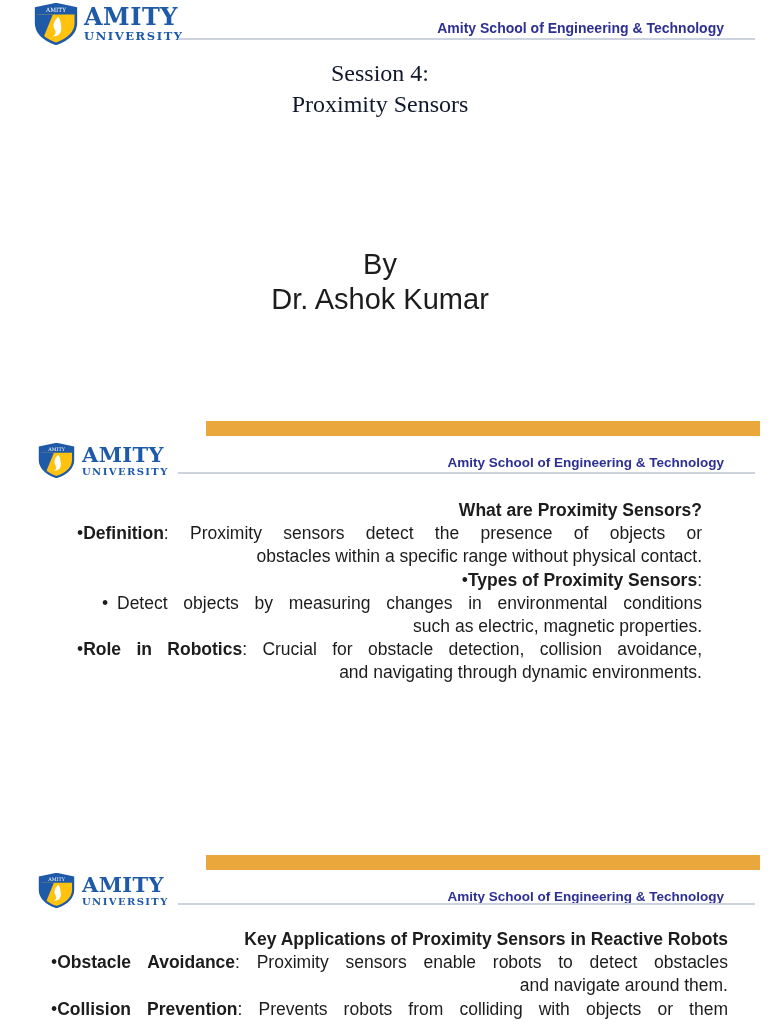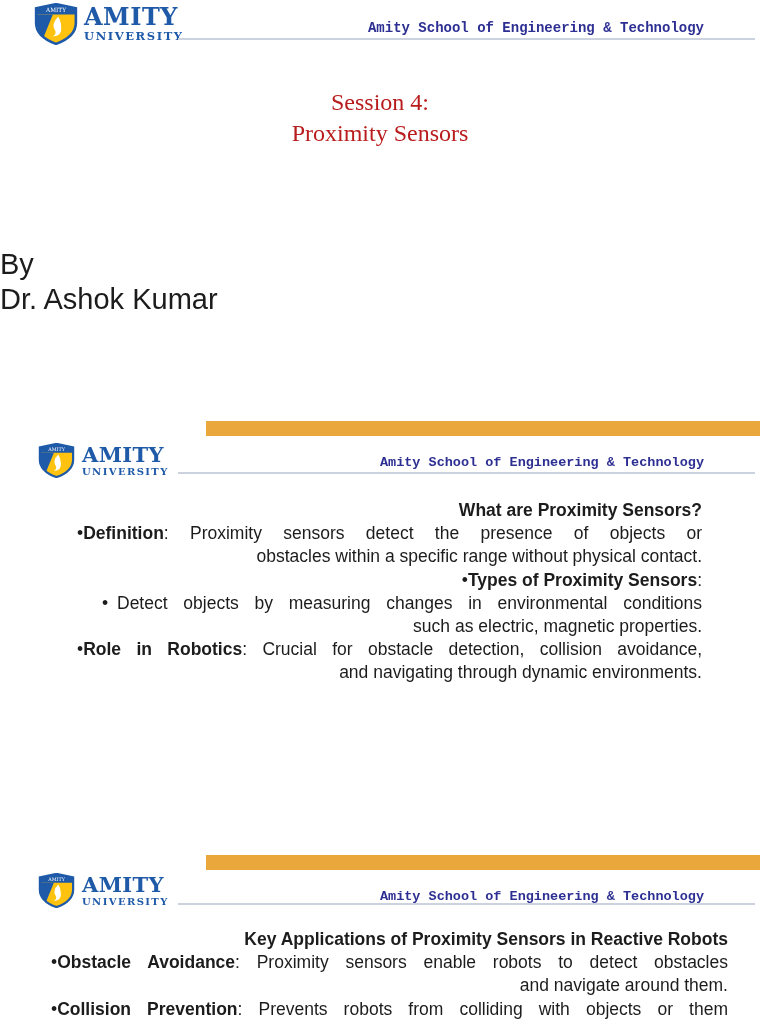--- a/index.html
+++ b/index.html
@@ -15,36 +15,36 @@
   
   .goldbar{position:absolute;left:206px;right:0;height:15px;background:var(--gold-bar);}
   .logo{position:absolute;display:flex;align-items:center;gap:5px;}
   .wm1{font-family:"DejaVu Serif",serif;font-weight:bold;color:var(--brand-blue);line-height:1;}
   .wm2{font-family:"DejaVu Serif",serif;font-weight:bold;color:var(--brand-blue);line-height:1;text-align:center;}
   .logo.lg .wm1{font-size:24px;letter-spacing:.5px;}
   .logo.lg .wm2{font-size:11.5px;letter-spacing:1.6px;margin-top:2px;}
   .logo.sm .wm1{font-size:21px;letter-spacing:.4px;}
   .logo.sm .wm2{font-size:10px;letter-spacing:1.4px;margin-top:2px;}
   .school{
-    position:absolute;right:56px;font-family:Liberation Mono, monospace;font-weight:bold;
+    position:absolute;right:36px;font-family:Liberation Sans, sans-serif;font-weight:bold;
     color:var(--header-indigo);font-size:13.5px;white-space:nowrap;
   }
   .hline{position:absolute;left:178px;width:577px;height:2px;background:#ccd3de;}
   .sh-yellow{fill:var(--logo-yellow);stroke:var(--brand-blue);stroke-width:2.5;}
   .sh-blue{fill:var(--brand-blue);}
   .sh-white{fill:#ffffff;}
   .sh-text{fill:#ffffff;font-family:"DejaVu Serif",serif;font-size:5.5px;}
 
   
   .title-block{
-    position:absolute;top:87px;left:0;right:0;text-align:center;
-    font-family:"Liberation Serif",serif;font-size:24px;line-height:31px;color:#b91c1c;
+    position:absolute;top:58px;left:0;right:0;text-align:center;
+    font-family:"Liberation Serif",serif;font-size:24px;line-height:31px;color:#0f172a;
   }
   .by-block{
-    position:absolute;top:247px;left:0;right:0;
+    position:absolute;top:247px;left:0;right:0;text-align:center;
     font-family:"Liberation Sans",sans-serif;font-size:29px;line-height:35px;color:#1c1c1c;
   }
 
   
   .textblock{position:absolute;color:#1c1c1c;font-size:17.5px;line-height:23.2px;}
   #slide2 .textblock{left:77px;width:625px;top:79px;}
   #slide3 .textblock{left:51px;width:677px;top:74px;}
   .ln{text-align:right;}
   .ln.just{text-align:justify;text-align-last:justify;}
   .ln b{font-weight:bold;}

